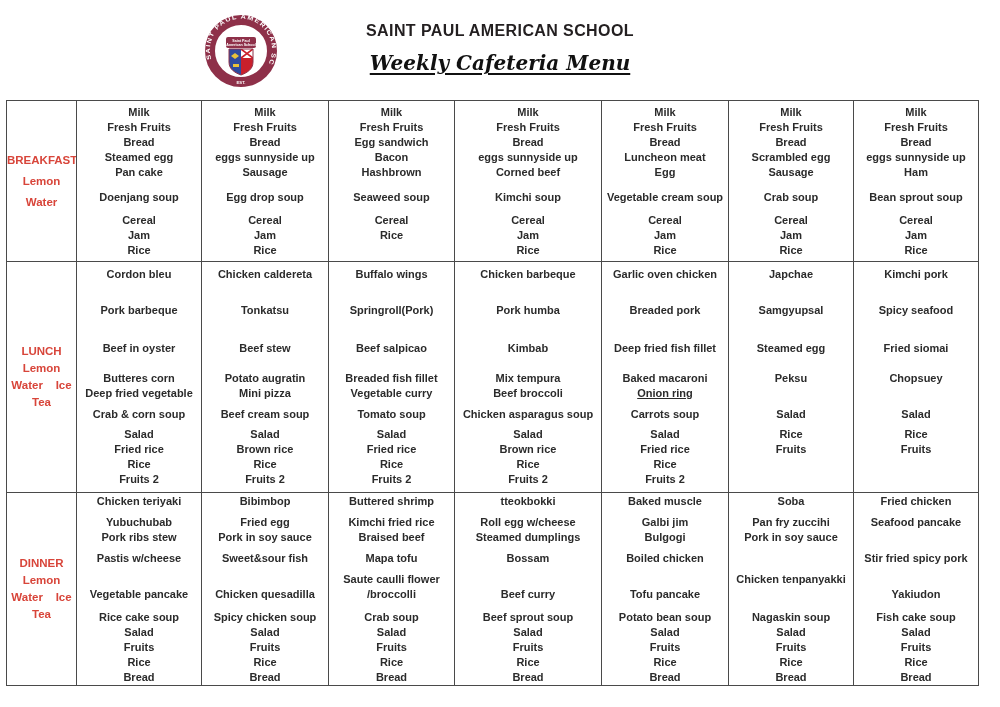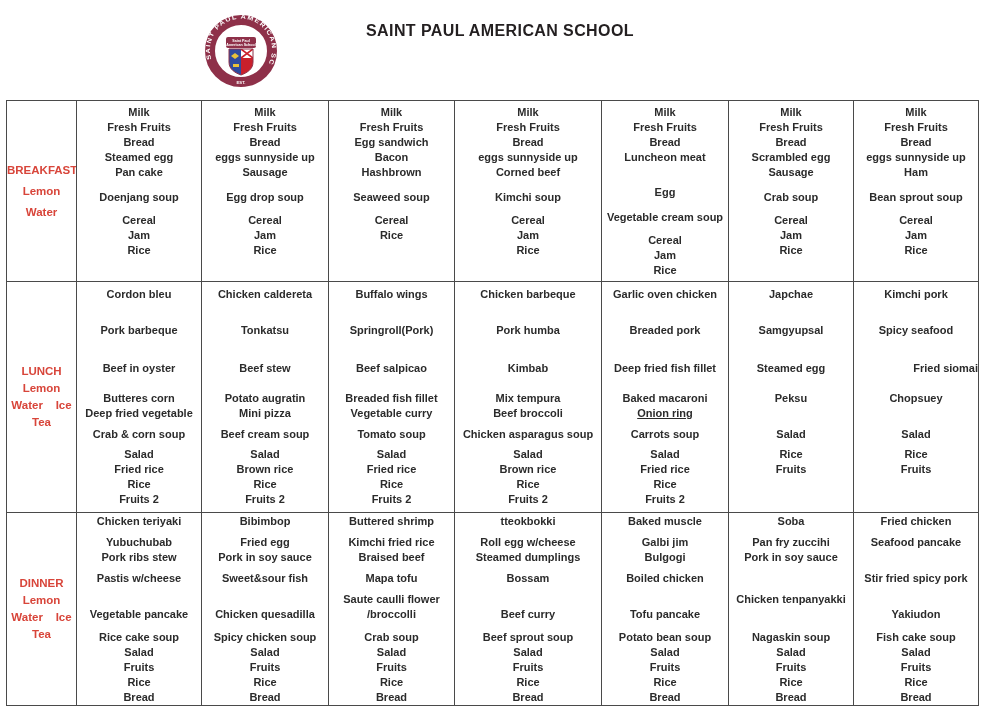--- a/index.html
+++ b/index.html
@@ -67,20 +67,21 @@
           <rect x="37" y="37" width="12" height="9" fill="#ffffff"></rect>
           <path d="M 37,37 l 12,9 M 49,37 l -12,9" stroke="#c9202c" stroke-width="1.6"></path>
           <rect x="37" y="46" width="12" height="18" fill="#c9202c"></rect>
         </g>
         <path d="M 25,37 h 24 v 13 c 0,8 -7,11 -12,13 c -5,-2 -12,-5 -12,-13 z" fill="none" stroke="var(--seal_maroon)" stroke-width="1"></path>
         <text x="37" y="71.5" font-size="4.2" font-weight="bold" fill="#ffffff" text-anchor="middle">EST.</text>
       </svg>
     </div>
     <div class="title-block">
       <div class="school-name">SAINT PAUL AMERICAN SCHOOL</div>
+      <div class="menu-title">Weekly Cafeteria Menu</div>
     </div>
   </div>
 
   <table class="menu">
     <colgroup>
       <col style="width:70px">
         <col style="width:125px">
         <col style="width:127px">
         <col style="width:126px">
       <col style="width:147px">
@@ -145,21 +146,21 @@
             <div class="line" style="height: 8px; line-height: 8px;"></div>
             <div class="line" style="height: 15px; line-height: 15px;">Cereal</div>
             <div class="line" style="height: 15px; line-height: 15px;">Jam</div>
             <div class="line" style="height: 15px; line-height: 15px;">Rice</div>
           </td>
           <td class="menu-cell sec-breakfast">
             <div class="line" style="height: 16px; line-height: 16px;">Milk</div>
             <div class="line" style="height: 15px; line-height: 15px;">Fresh Fruits</div>
             <div class="line" style="height: 15px; line-height: 15px;">Bread</div>
             <div class="line" style="height: 15px; line-height: 15px;">Luncheon meat</div>
-            <div class="line" style="height: 15px; line-height: 15px; margin-top: 20px;">Egg</div>
+            <div class="line" style="height: 15px; line-height: 15px;">Egg</div>
             <div class="line" style="height: 10px; line-height: 10px;"></div>
             <div class="line" style="height: 15px; line-height: 15px;">Vegetable cream soup</div>
             <div class="line" style="height: 8px; line-height: 8px;"></div>
             <div class="line" style="height: 15px; line-height: 15px;">Cereal</div>
             <div class="line" style="height: 15px; line-height: 15px;">Jam</div>
             <div class="line" style="height: 15px; line-height: 15px;">Rice</div>
           </td>
           <td class="menu-cell sec-breakfast">
             <div class="line" style="height: 16px; line-height: 16px;">Milk</div>
             <div class="line" style="height: 15px; line-height: 15px;">Fresh Fruits</div>
@@ -294,21 +295,21 @@
             <div class="line" style="height: 15px; line-height: 15px;">Rice</div>
             <div class="line" style="height: 15px; line-height: 15px;">Fruits</div>
             <div class="line" style="height: 15px; line-height: 15px;"></div>
             <div class="line" style="height: 15px; line-height: 15px;"></div>
           </td>
           <td class="menu-cell sec-lunch">
             <div class="line" style="height: 15px; line-height: 15px;">Kimchi pork</div>
             <div class="line" style="height: 21px; line-height: 21px;"></div>
             <div class="line" style="height: 15px; line-height: 15px;">Spicy seafood</div>
             <div class="line" style="height: 23px; line-height: 23px;"></div>
-            <div class="line" style="height: 15px; line-height: 15px; text-align: right;">Fried siomai</div>
+            <div class="line" style="height: 15px; line-height: 15px;">Fried siomai</div>
             <div class="line" style="height: 15px; line-height: 15px;"></div>
             <div class="line" style="height: 15px; line-height: 15px;">Chopsuey</div>
             <div class="line" style="height: 15px; line-height: 15px;"></div>
             <div class="line" style="height: 6px; line-height: 6px;"></div>
             <div class="line" style="height: 15px; line-height: 15px;">Salad</div>
             <div class="line" style="height: 5px; line-height: 5px;"></div>
             <div class="line" style="height: 15px; line-height: 15px;">Rice</div>
             <div class="line" style="height: 15px; line-height: 15px;">Fruits</div>
             <div class="line" style="height: 15px; line-height: 15px;"></div>
             <div class="line" style="height: 15px; line-height: 15px;"></div>

